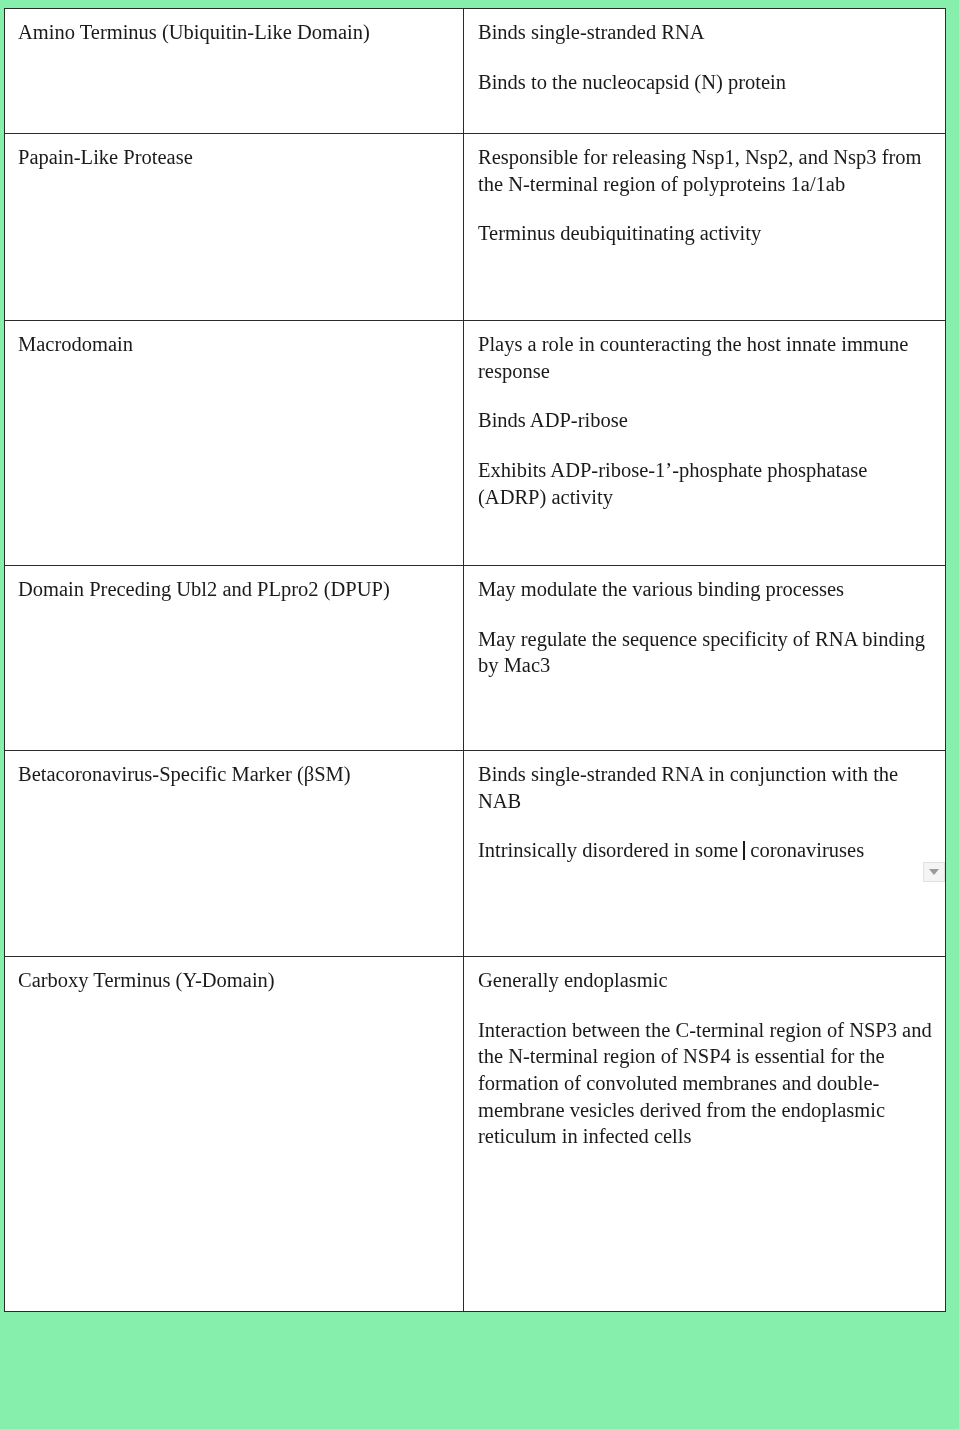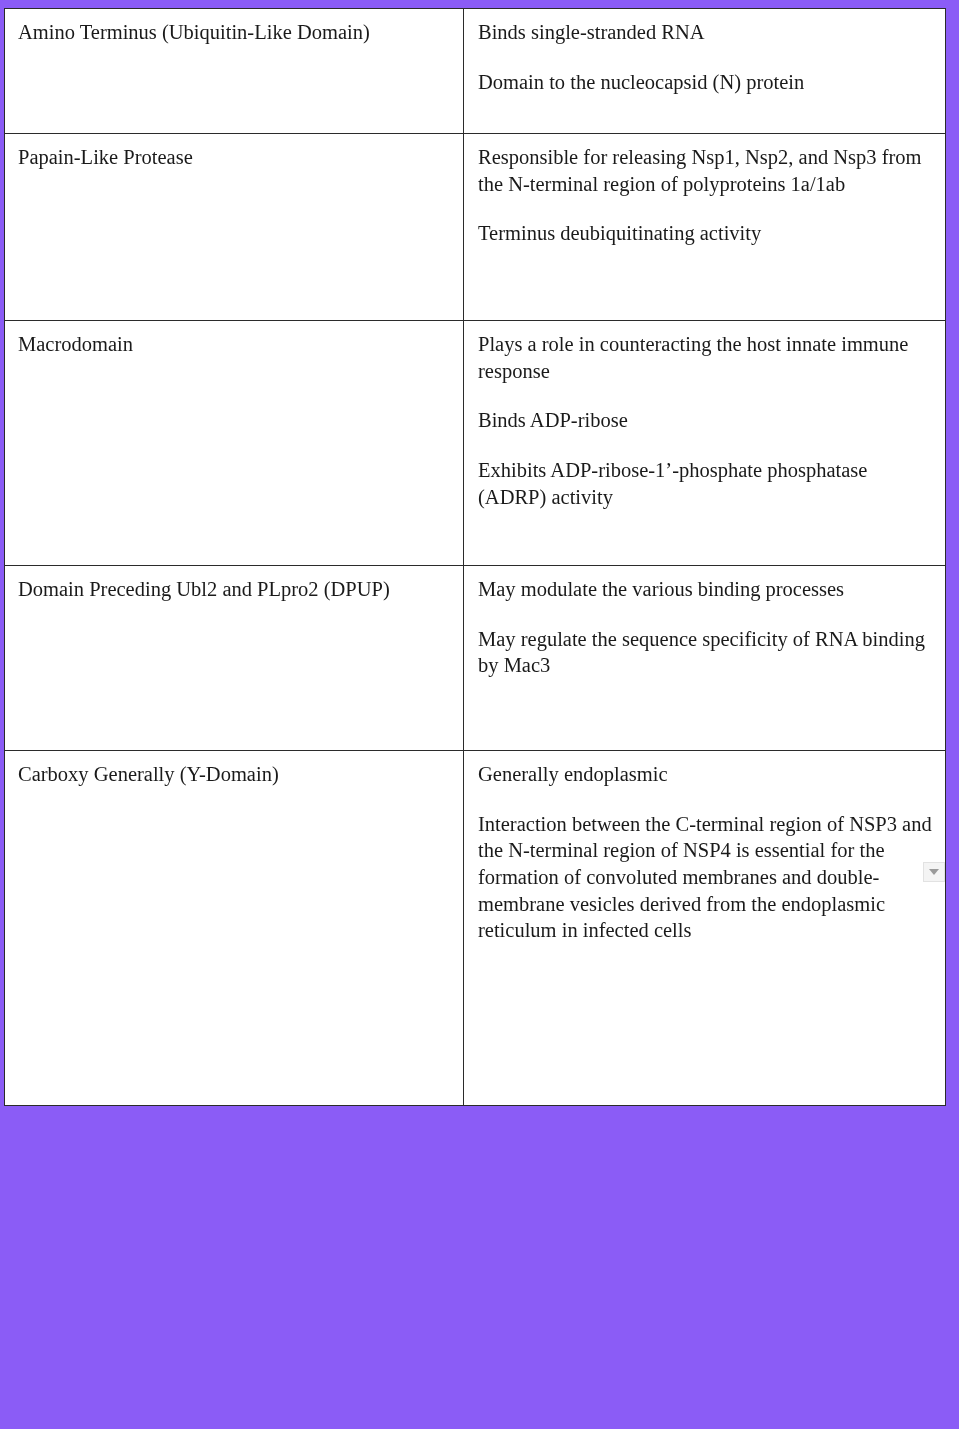--- a/index.html
+++ b/index.html
@@ -16,21 +16,21 @@
     overflow: hidden;
     position: relative;
   }
 
   .doc-canvas {
     position: absolute;
     left: 0;
     top: 0;
     width: 959px;
     height: 1429px;
-    background: #8b5cf6;
+    background: #86efac;
   }
 
   .domain-table {
     position: absolute;
     left: 4px;
     top: 8px;
     width: 941px;
     border-collapse: collapse;
     table-layout: fixed;
     background: #ffffff;
@@ -115,21 +115,21 @@
       <col class="c-func">
     </colgroup>
     <tbody>
 
       <tr class="r0">
         <td class="cell-name">
           <p class="para">Amino Terminus (Ubiquitin-Like Domain)</p>
         </td>
         <td class="cell-func">
           <p class="para">Binds single-stranded RNA</p>
-          <p class="para">Domain to the nucleocapsid (N) protein</p>
+          <p class="para">Binds to the nucleocapsid (N) protein</p>
         </td>
       </tr>
 
       <tr class="r1">
         <td class="cell-name">
           <p class="para">Papain-Like Protease</p>
         </td>
         <td class="cell-func">
           <p class="para">Responsible for releasing Nsp1, Nsp2, and Nsp3 from the N-terminal region of polyproteins 1a/1ab</p>
           <p class="para">Terminus deubiquitinating activity</p>
@@ -151,24 +151,33 @@
         <td class="cell-name">
           <p class="para">Domain Preceding Ubl2 and PLpro2 (DPUP)</p>
         </td>
         <td class="cell-func">
           <p class="para">May modulate the various binding processes</p>
           <p class="para">May regulate the sequence specificity of RNA binding by Mac3</p>
         </td>
       </tr>
 
 
+      <tr class="r5">
+        <td class="cell-name">
+          <p class="para">Betacoronavirus-Specific Marker (βSM)</p>
+        </td>
+        <td class="cell-func">
+          <p class="para">Binds single-stranded RNA in conjunction with the NAB</p>
+          <p class="para"><span>Intrinsically disordered in some</span><span class="caret"></span><span> coronaviruses</span></p>
+        </td>
+      </tr>
 
       <tr class="r6">
         <td class="cell-name">
-          <p class="para">Carboxy Generally (Y-Domain)</p>
+          <p class="para">Carboxy Terminus (Y-Domain)</p>
         </td>
         <td class="cell-func">
           <p class="para">Generally endoplasmic</p>
           <p class="para">Interaction between the C-terminal region of NSP3 and the N-terminal region of NSP4 is essential for the formation of convoluted membranes and double-membrane vesicles derived from the endoplasmic reticulum in infected cells</p>
         </td>
       </tr>
 
     </tbody>
   </table>
 

